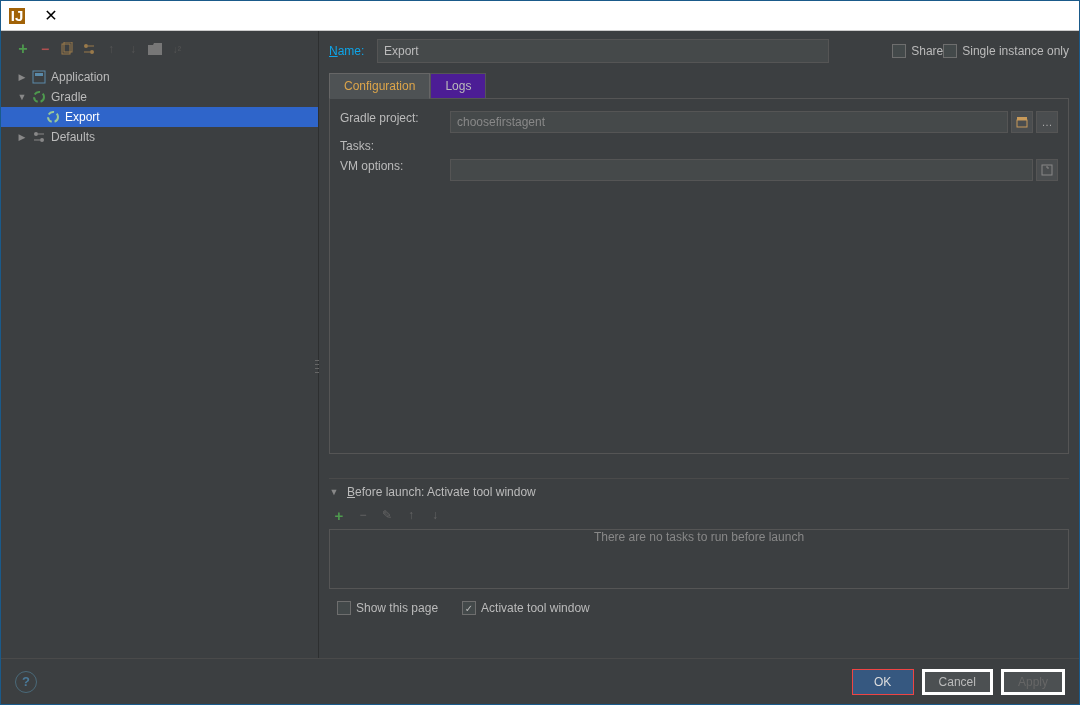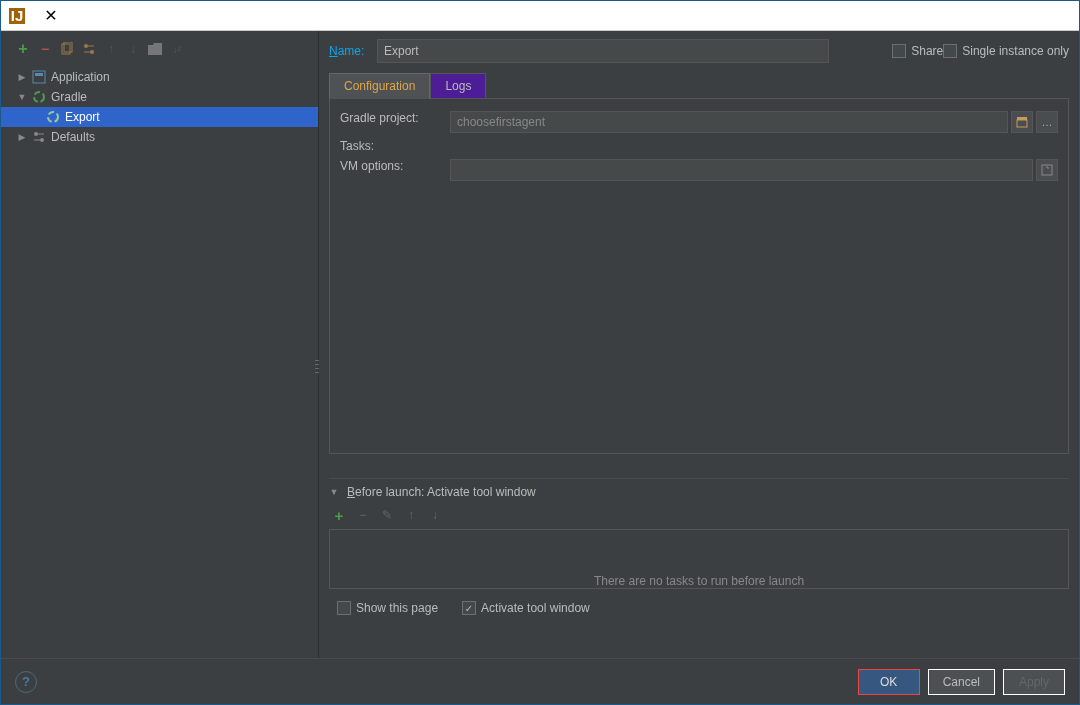--- a/index.html
+++ b/index.html
@@ -36,26 +36,26 @@
 .form-row { display: flex; align-items: flex-start; margin-bottom: 6px; }
 .form-row label { width: 110px; color: #bbb; }
 .form-row .field { flex: 1; height: 22px; background: #45494a; border: 1px solid #555; color: #999; padding: 0 6px; }
 .form-row .field.readonly { color: #888; }
 .form-row .icon-btn { width: 22px; height: 22px; border: 1px solid #555; background: #4a4d4f; margin-left: 3px; display: flex; align-items: center; justify-content: center; cursor: pointer; font-size: 11px; color: #aaa; }
 .before-launch { margin-top: 24px; }
 .bl-header { display: flex; align-items: center; gap: 4px; color: #bbb; border-top: 1px solid #4a4a4a; padding-top: 6px; }
 .bl-toolbar { display: flex; gap: 4px; margin: 6px 0 4px 0; }
 .bl-toolbar .tb-btn { width: 20px; height: 20px; display: flex; align-items: center; justify-content: center; cursor: pointer; color: #666; }
 .bl-toolbar .tb-btn.green { color: #4e9a4e; font-size: 15px; font-weight: bold; }
-.bl-box { height: 60px; border: 1px solid #555; display: flex; align-items: flex-end; justify-content: center; color: #888; }
+.bl-box { height: 60px; border: 1px solid #555; display: flex; align-items: flex-start; justify-content: center; color: #888; }
 .bottom-checks { display: flex; gap: 24px; margin: 12px 0 0 8px; align-items: center; }
 .footer { height: 46px; border-top: 1px solid #4a4a4a; display: flex; align-items: center; padding: 0 14px; margin-top: auto; }
 .help-icon { width: 22px; height: 22px; border-radius: 50%; border: 1.5px solid #4a6a7a; display: flex; align-items: center; justify-content: center; color: #4a7a9a; font-weight: bold; font-size: 13px; cursor: pointer; }
 .footer .spacer { flex: 1; }
-.btn { min-width: 62px; height: 26px; border: 1px solid #ffffff; background: #4c5052; color: #bbb; margin-left: 8px; cursor: pointer; padding: 0 14px; }
+.btn { min-width: 62px; height: 26px; border: 3px solid #ffffff; background: #4c5052; color: #bbb; margin-left: 8px; cursor: pointer; padding: 0 14px; }
 .btn.primary { background: #365880; border: 1px solid #ef4444; color: #ddd; }
 .btn.disabled { color: #666; }
 .drag-handle { position: absolute; left: -4px; top: 320px; width: 6px; height: 30px; cursor: col-resize; display:flex; flex-direction: column; justify-content: center; gap:1px;}
 .drag-handle span{height:1px;background:#666;width:4px;margin:1px 0;}
 svg { display: block; }
 </style>
 </head>
 <body>
 
 <div class="titlebar">

